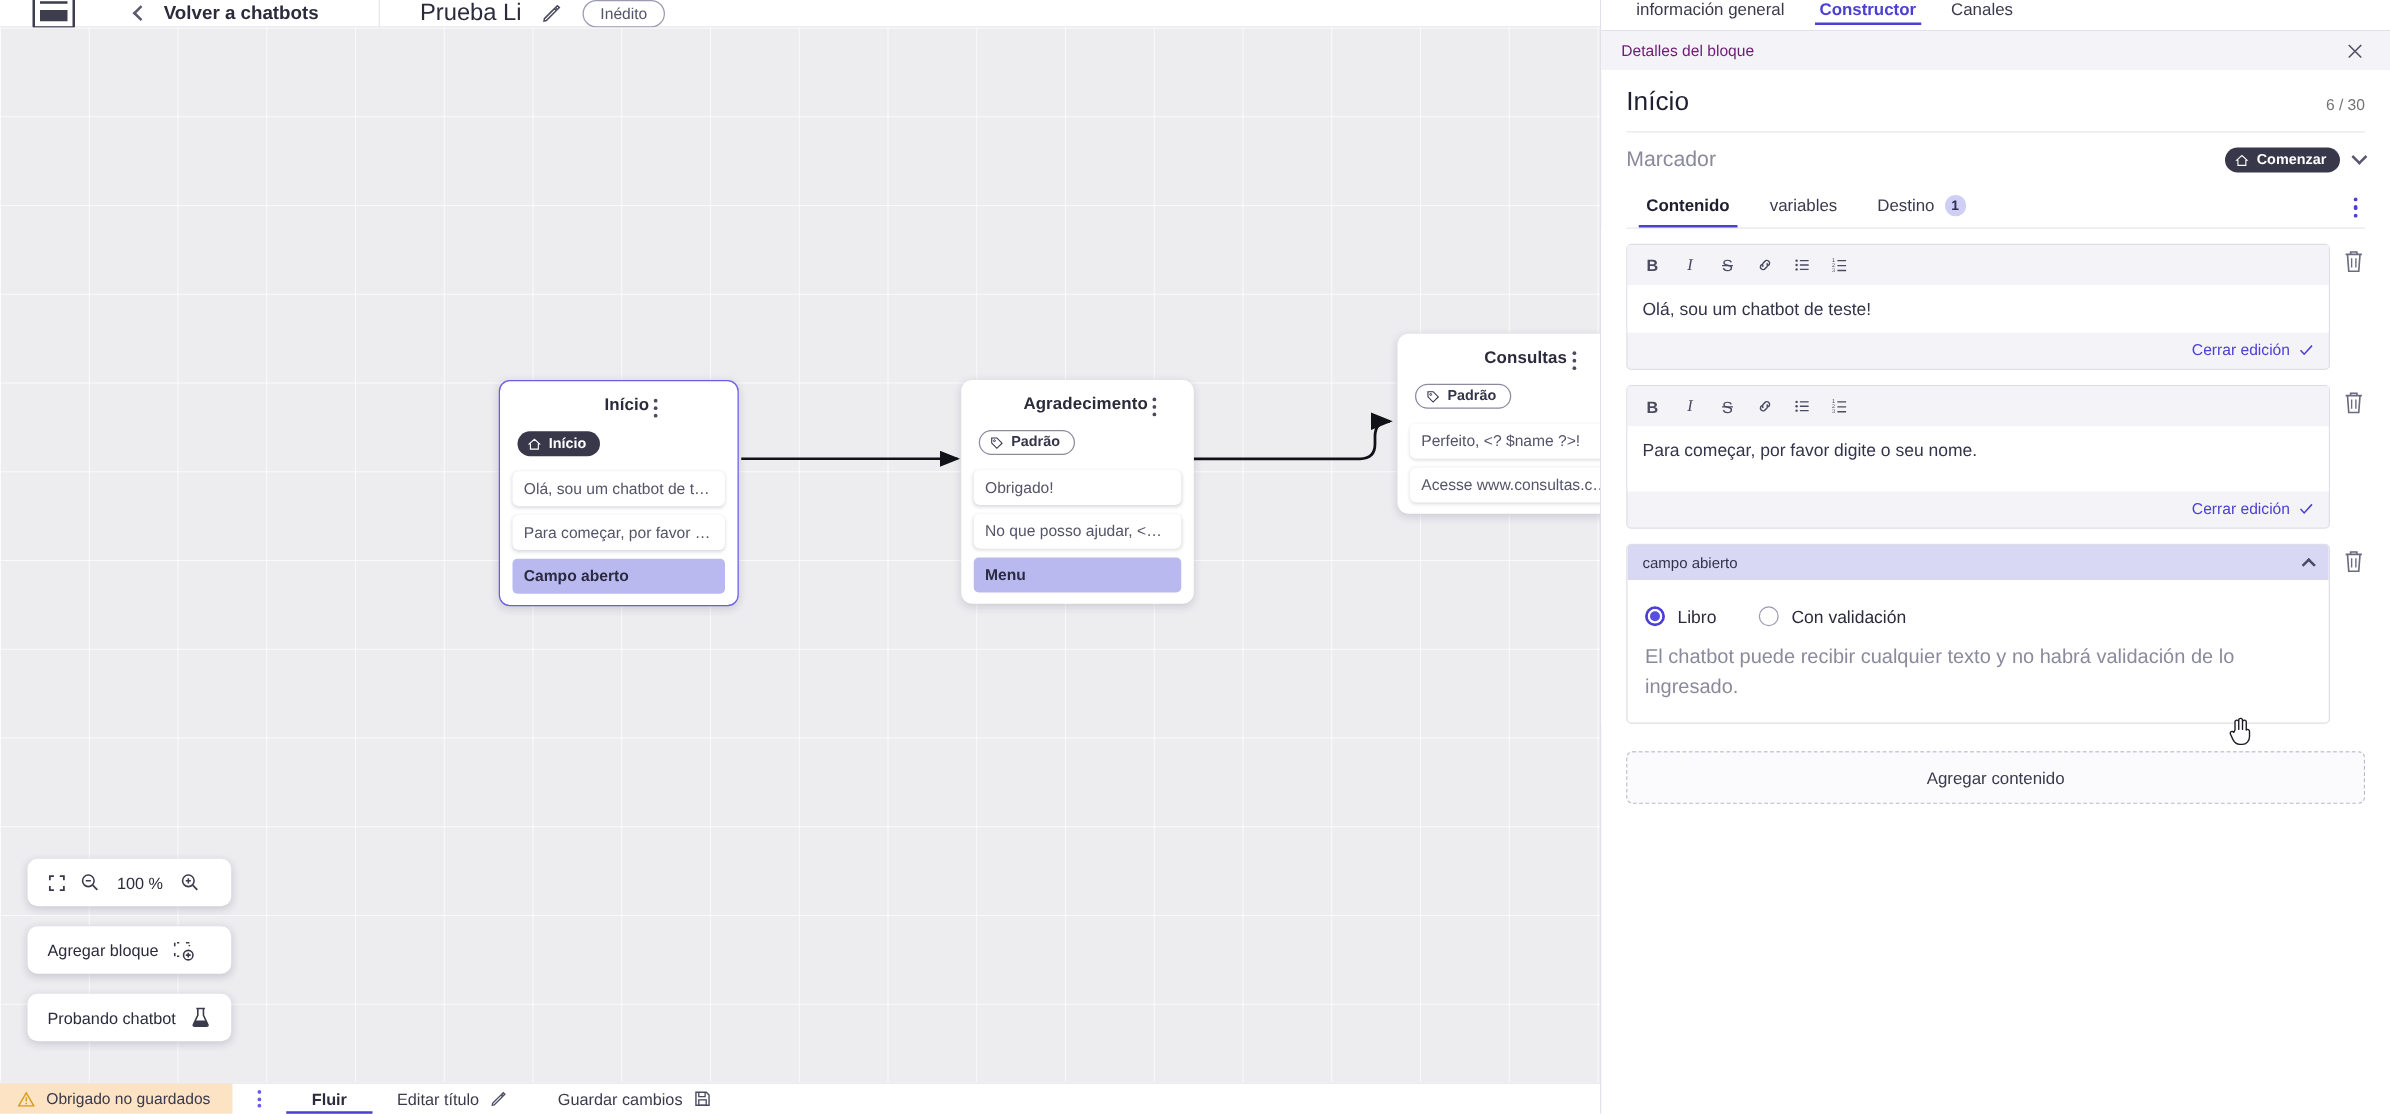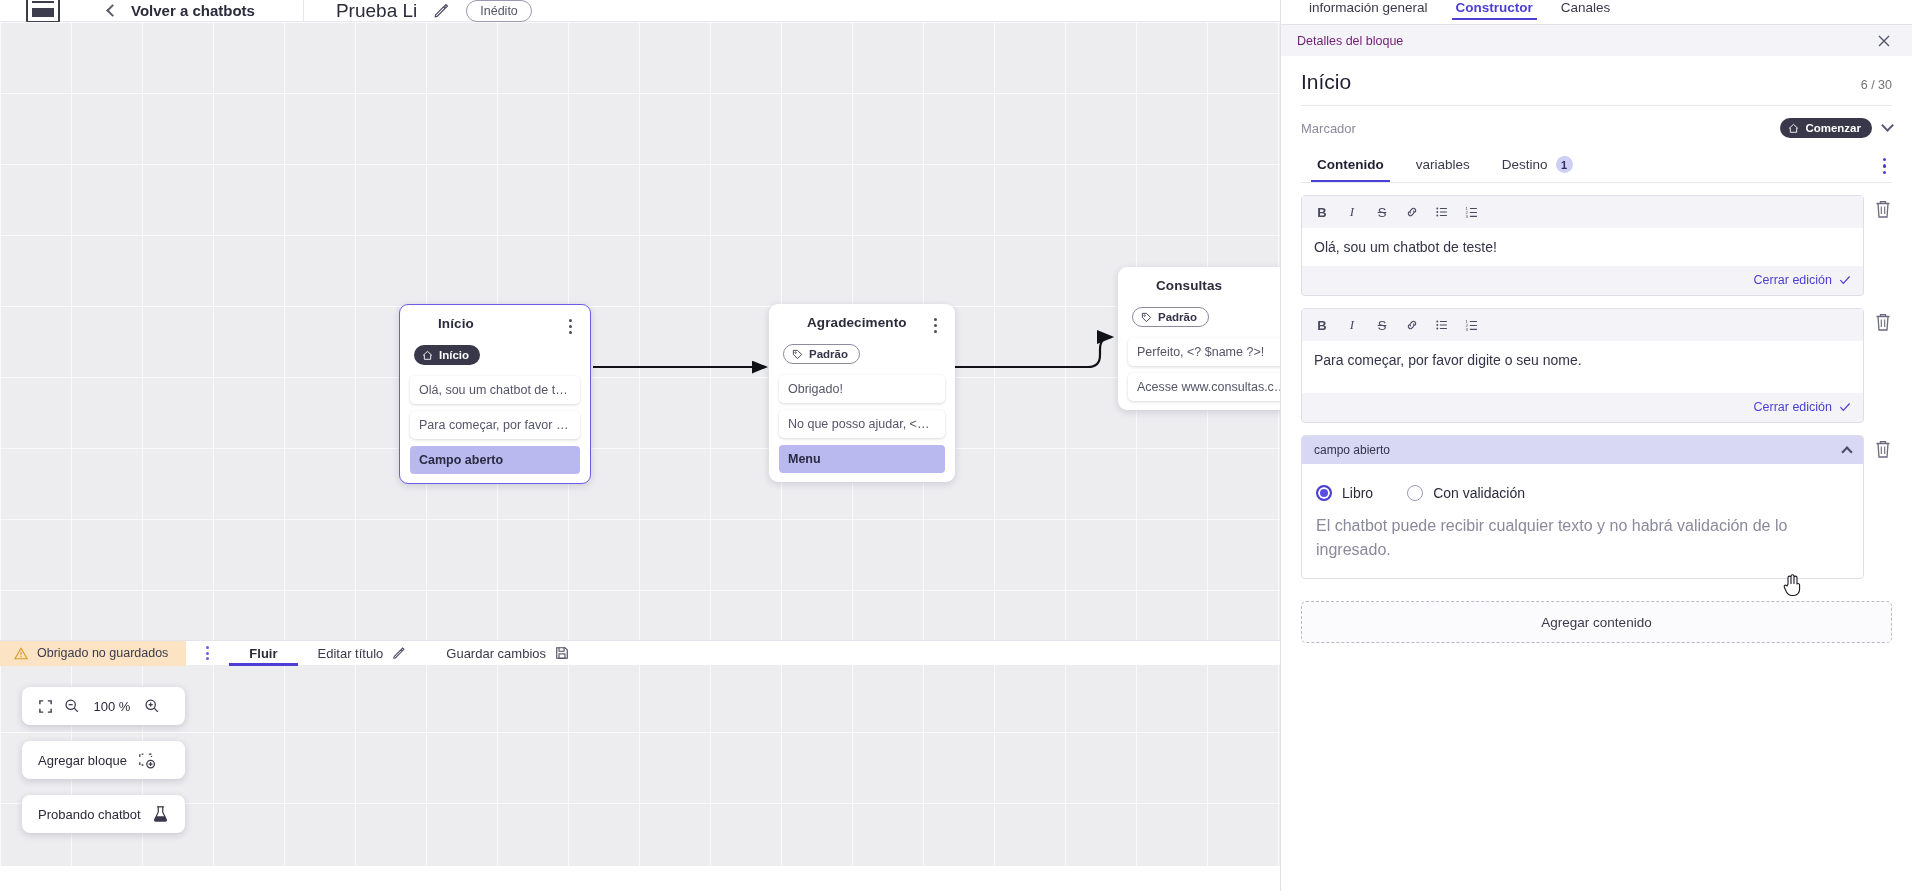--- a/index.html
+++ b/index.html
@@ -2,21 +2,21 @@
 <html><head>
 <meta charset="utf-8">
 <style>
   * { box-sizing: border-box; margin: 0; padding: 0; }
   html, body {
     width: 1912px; height: 891px;
     font-family: "Liberation Sans", sans-serif;
     background: #ffffff;
     overflow: hidden;
   }
-  #app { position: relative; width: 1912px; height: 665px; }
+  #app { position: relative; width: 1912px; height: 891px; }
 
   
   .topbar {
     position: absolute; left: 0; top: 0; width: 1560px; height: 22px;
     background: #fff; border-bottom: 1px solid #e6e6ec;
     display: flex; align-items: center; gap: 0;
   }
   .logo-box {
     width: 34px; height: 30px; margin-left: 26px; margin-top: -6px;
     border: 2px solid #3d3d4e; border-radius: 2px;
@@ -60,21 +60,21 @@
   }
   .edges { position: absolute; left: 0; top: 0; width: 1560px; height: 844px; pointer-events: none; }
 
   
   .node {
     position: absolute; background: #ffffff; border-radius: 9px;
     box-shadow: 0 2px 7px rgba(30,30,60,.16);
     padding: 11px 0 9px 0;
   }
   .node.selected { border: 1.5px solid #6b5ce7; }
-  .node-head { display: flex; align-items: flex-start; justify-content: space-between; padding: 0 14px; margin-left: 24px; }
+  .node-head { display: flex; align-items: flex-start; justify-content: center; padding: 0 14px; margin-left: 24px; }
   .node-title { font-size: 13.5px; color: #2b2b3c; font-weight: bold; letter-spacing: .1px; }
   .kebab { display: flex; flex-direction: column; gap: 3px; padding: 3px 4px; cursor: pointer; }
   .kebab i { width: 3px; height: 3px; border-radius: 50%; background: #4a4a60; display: block; }
   .badge-row { padding: 8px 14px 0 14px; }
   .badge-start {
     display: inline-flex; align-items: center; gap: 6px;
     background: #38384a; color: #fff; border-radius: 12px;
     padding: 4px 11px 4px 8px; font-size: 11.5px; font-weight: bold;
   }
   .badge-default {
@@ -150,21 +150,21 @@
   .blk-title-row {
     display: flex; align-items: baseline; justify-content: space-between;
     padding: 14px 0 11px 0; border-bottom: 1px solid #e8e8ef;
   }
   .blk-title { font-size: 21px; color: #1f1f30; }
   .blk-count { font-size: 12.5px; color: #737373; }
   .marker-row {
     display: flex; align-items: center; justify-content: space-between;
     padding: 12px 0 12px 0;
   }
-  .marker-label { font-size: 13px; color: #8a8a9c; }
+  .marker-label { font-size: 17px; color: #8a8a9c; }
   .marker-right { display: flex; align-items: center; gap: 11px; }
   .chev-down { width: 9px; height: 9px; border-right: 2px solid #5a5a6e; border-bottom: 2px solid #5a5a6e; transform: rotate(45deg); margin-top:-5px;}
 
   .content-tabs {
     display: flex; align-items: center; gap: 0; border-bottom: 1px solid #e8e8ef; position: relative;
   }
   .ctab {
     font-size: 13.5px; color: #3a3a4c; padding: 6px 16px 9px 16px; cursor: pointer;
     position: relative; display: flex; align-items: center; gap: 8px;
   }

